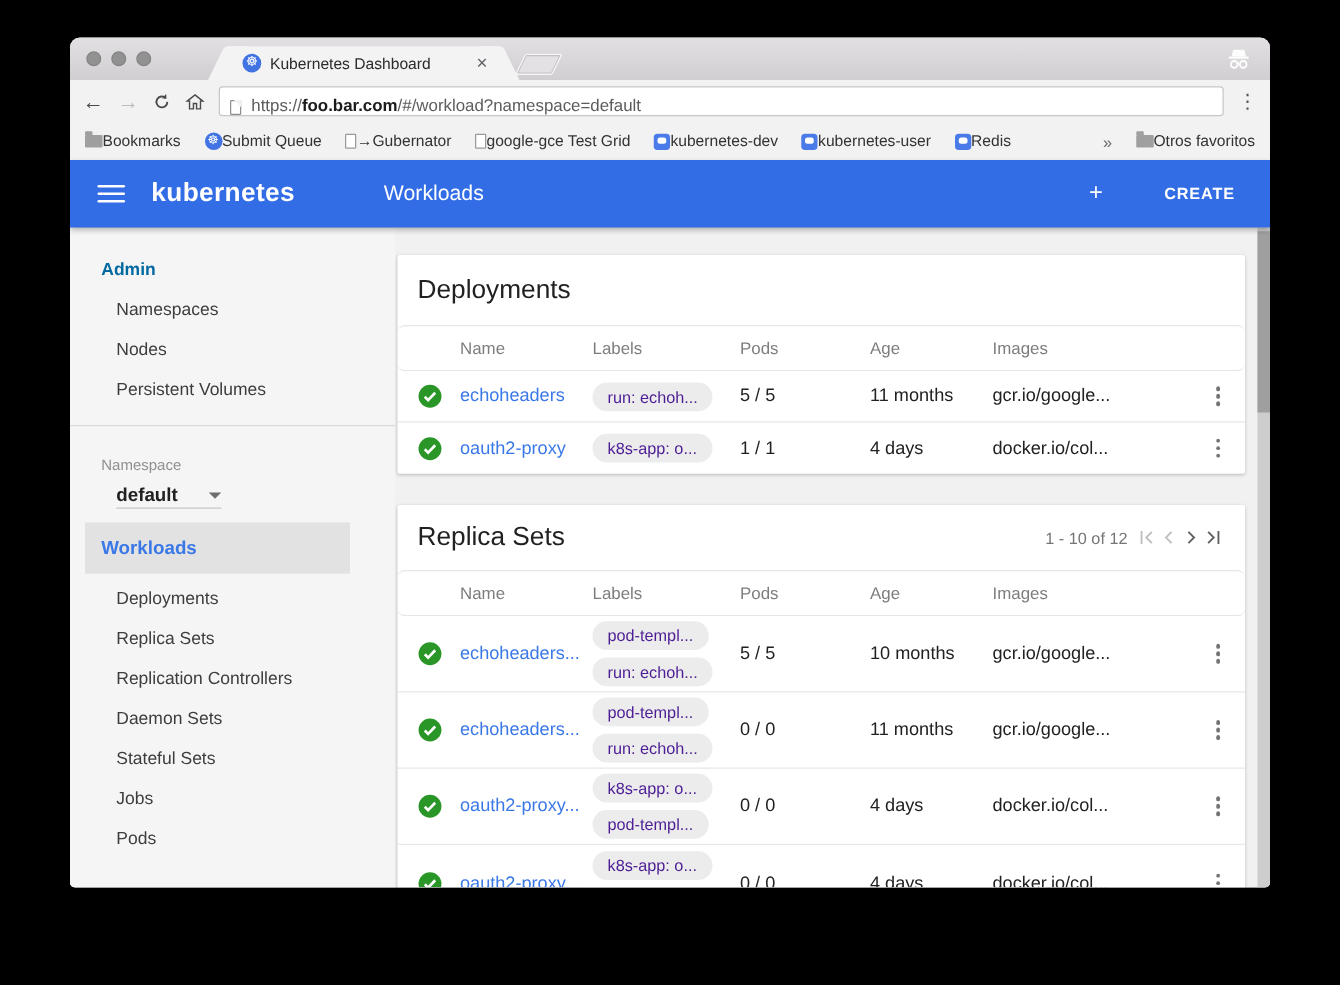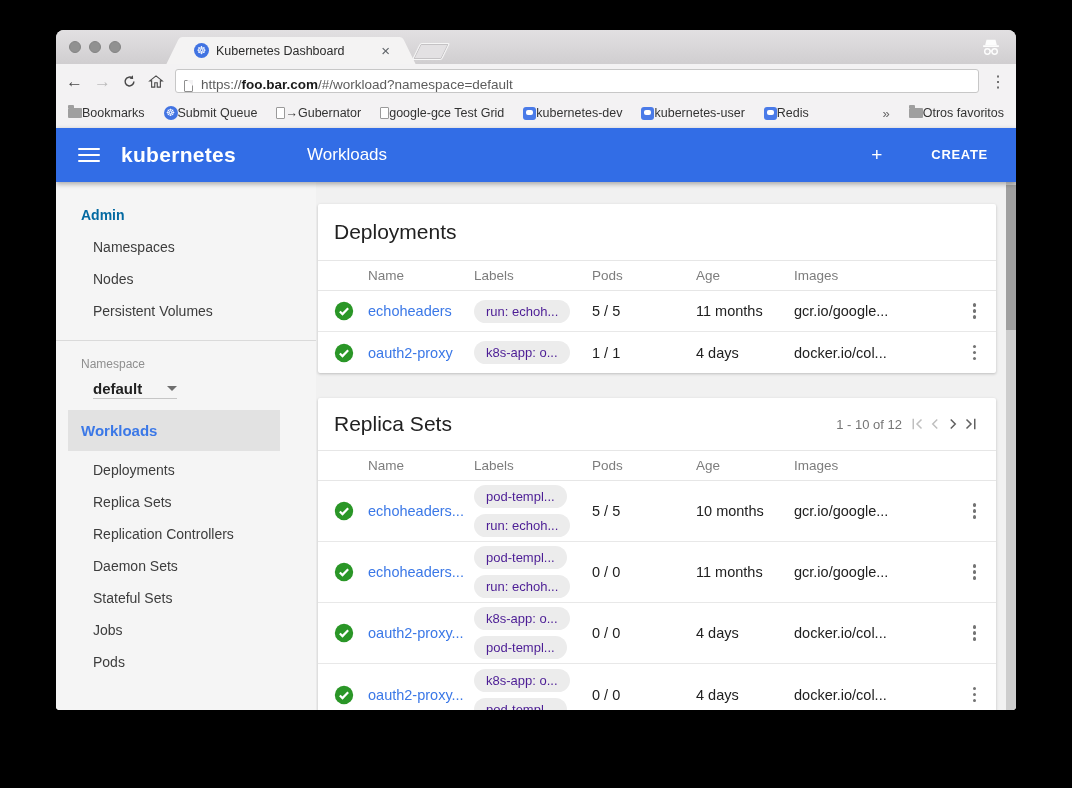--- a/index.html
+++ b/index.html
@@ -60,41 +60,41 @@
   .plus { font-size:19px; font-weight:400; line-height:1; }
   .create-label { font-size:13px; font-weight:700; letter-spacing:.7px;margin-left:38px; }
 
   
   .app-body { flex:1; display:flex; background:#f1f1f1; position:relative; overflow:hidden; }
 
   .sidebar { width:260px; flex:none; background:#f5f5f5; padding-top:17px; font-size:14px; color:#3d3d3d; }
   .s-head { height:32px; line-height:32px; padding-left:25px; font-weight:700; color:#0369a1; }
   .s-item { height:32px; line-height:32px; padding-left:37px; }
   .s-div { border-top:1px solid #dadada; margin-top:13px; }
-  .ns-label { margin-top:12px; padding-left:25px; font-size:12px; color:#8f8f8f; height:22px; line-height:22px; }
+  .ns-label { margin-top:20px; padding-left:25px; font-size:12px; color:#8f8f8f; height:22px; line-height:22px; }
   .ns-select { margin:5px 0 0 37px; width:84px; border-bottom:1px solid #c6c6c6; padding-bottom:1px;
     display:flex; justify-content:space-between; align-items:center; font-size:15px; font-weight:700; color:#212121; }
   .caret { width:0; height:0; border-left:5px solid transparent; border-right:5px solid transparent; border-top:5px solid #6e6e6e; }
   .s-selected { margin:11px 36px 0 12px; height:41px; line-height:41px; background:#e2e2e2; padding-left:13px;
     color:#3b78e7; font-weight:700; font-size:15px; }
   .s-sub { margin-top:3px; }
 
   .main { flex:1; padding:22px 20px 0 2px; overflow:hidden; }
   .card { background:#fff; border-radius:2px; box-shadow:0 1px 3px rgba(0,0,0,.22); overflow:hidden; }
   .card + .card { margin-top:25px; }
   .card-title-row { display:flex; align-items:center; padding:0 16px; height:56px; }
   .card2 .card-title-row { height:52px; }
   .card-title { font-size:21px; font-weight:400; color:#212121; }
   .pag { margin-left:auto; display:flex; align-items:center; color:#757575; font-size:13px; }
   .pag .pgl { margin-right:6px; }
   .pg-ico { width:18px; height:18px; display:block; }
 
   .thead, .trow { display:grid; grid-template-columns:34px 106px 118px 104px 98px 1fr 28px;
     padding:0 16px; align-items:center; }
-  .thead { height:31px; border-top:1px solid #e6e6e6; border-bottom:1px solid #e6e6e6; color:#7d7d7d; font-size:13.5px; }
+  .thead { height:37px; border-top:1px solid #e6e6e6; border-bottom:1px solid #e6e6e6; color:#7d7d7d; font-size:13.5px;border-radius:6px; }
   .trow { border-bottom:1px solid #e8e8e8; font-size:14.5px; color:#212121; }
   .trow:last-child { border-bottom:none; }
   .row-d { height:41px; }
   .row-r { height:61px; }
   .check { width:20px; height:20px; display:block; }
   .link { color:#3b78e7; }
   .chips { display:flex; flex-direction:column; gap:6px; align-items:flex-start; }
   .chip { background:#ececec; border-radius:12px; padding:4px 12px; font-size:13px; color:#4c1d95; white-space:nowrap; }
   .kebab { justify-self:end; display:flex; flex-direction:column; gap:2.5px; padding:4px; }
   .kebab i { width:3.5px; height:3.5px; border-radius:50%; background:#737373; }

